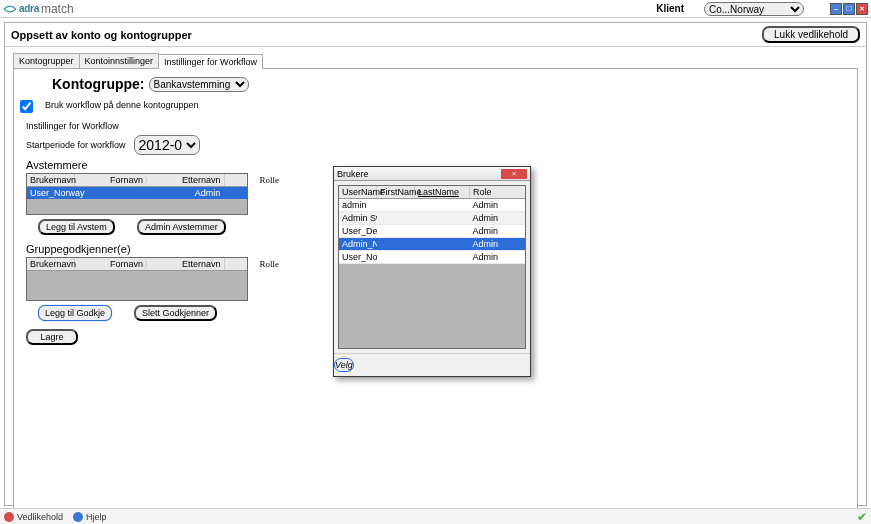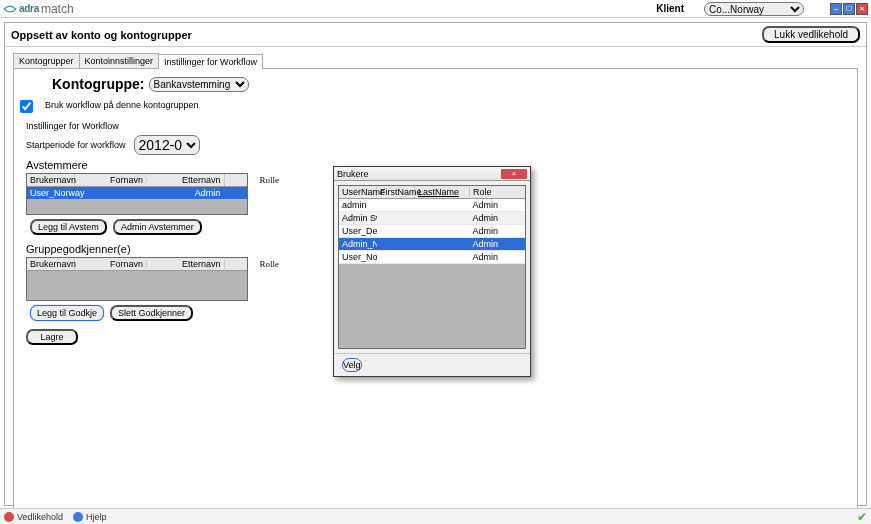--- a/index.html
+++ b/index.html
@@ -56,21 +56,21 @@
     .grid-head > div { font-size: 9px; padding: 1px 3px; border-right: 1px solid #ccc; }
     .grid-head > div:last-child { border-right: none; font-family: Liberation Serif, serif; }
     .col-bn { width: 48px; }
     .col-fn { width: 56px; border-radius: 6px; }
     .col-en { width: 62px; }
     .col-rl { width: 56px; }
     .grid-row { display: flex; }
     .grid-row.sel { background: #2b6cd6; color: #fff; }
     .grid-row > div { font-size: 9px; padding: 1px 3px; }
 
-    .btn-row { display: flex; gap: 6px; margin: 4px 0 8px 4px; }
+    .btn-row { display: flex; gap: 22px; margin: 4px 0 8px 12px; }
     .btn { font-size: 9px; padding: 1px 6px; min-width: 52px; }
     .btn.hl { border: 1px solid #2b6cd6; box-shadow: 0 0 1px #2b6cd6; }
 
     .lagre-wrap { margin-top: 6px; text-decoration: underline; }
 
     
     .dialog { position: absolute; left: 333px; top: 166px; width: 198px; border: 1px solid #3a3a3a; background: #f0f0f0; box-shadow: 3px 3px 6px rgba(0,0,0,0.4); }
     .dlg-title { height: 14px; background: linear-gradient(#f8f8f8,#e4e4e4); display: flex; align-items: center; padding: 0 3px; border-bottom: 1px solid #999; gap: 18px; }
     .dlg-title span { font-size: 9px; }
     .dlg-close { margin-left: auto; width: 26px; height: 10px; background: #d64a4a; color: #fff; display: flex; align-items: center; justify-content: center; font-size: 8px; border-radius: 1px; }
@@ -81,21 +81,21 @@
     .dlg-head > div:last-child { border-right: none; }
     .dc-un { width: 38px; }
     .dc-fn { width: 38px; }
     .dc-ln { width: 56px; text-decoration: underline; }
     .dc-rl { width: 56px; }
     .dlg-row { display: flex; background: #fff; border-bottom: 1px solid #e8e8e8; }
     .dlg-row.alt { background: #f1f1f1; }
     .dlg-row.sel { background: #2b6cd6; color: #fff; }
     .dlg-row > div { font-size: 9px; padding: 1px 3px; overflow: hidden; white-space: nowrap; }
     .dlg-foot { padding: 4px 0 4px 0; border-top: 1px solid #ccc; }
-    .dlg-velg { margin-left: 8px; font-size: 9px; padding: 1px 0; border: 1px solid #2b6cd6; }
+    .dlg-velg { margin-left: 0; font-size: 9px; padding: 1px 0; border: 1px solid #2b6cd6; font-style: italic; }
 
     
     .statusbar { position: absolute; bottom: 0; left: 0; right: 0; height: 16px; background: #f4f4f4; border-top: 1px solid #ccc; display: flex; align-items: center; padding: 0 4px; gap: 10px; }
     .status-item { display: flex; align-items: center; gap: 3px; font-size: 9px; color: #333; }
     .status-icon { width: 10px; height: 10px; border-radius: 50%; }
     .icon-red { background: #d64a4a; }
     .icon-blue { background: #3a7ad6; }
     .status-ok { margin-left: auto; color: #3ab53a; font-size: 12px; }
 
     button, select { cursor: pointer; border-radius: 7px; }

